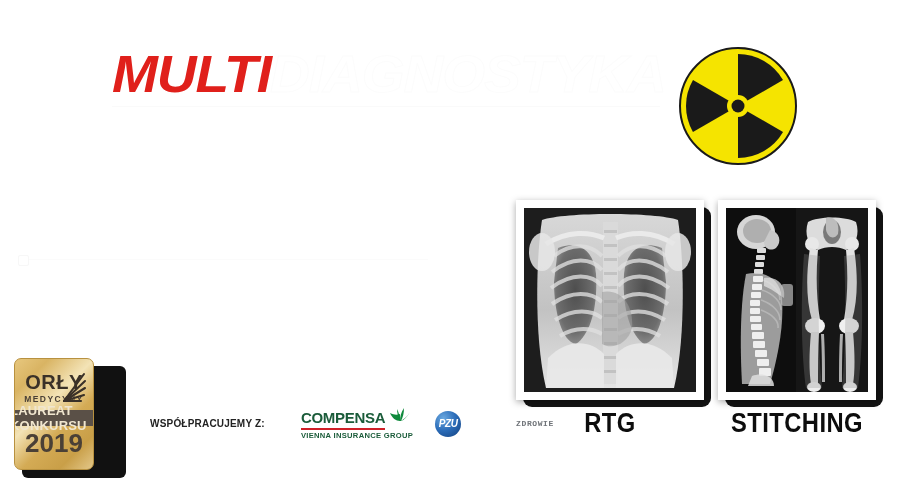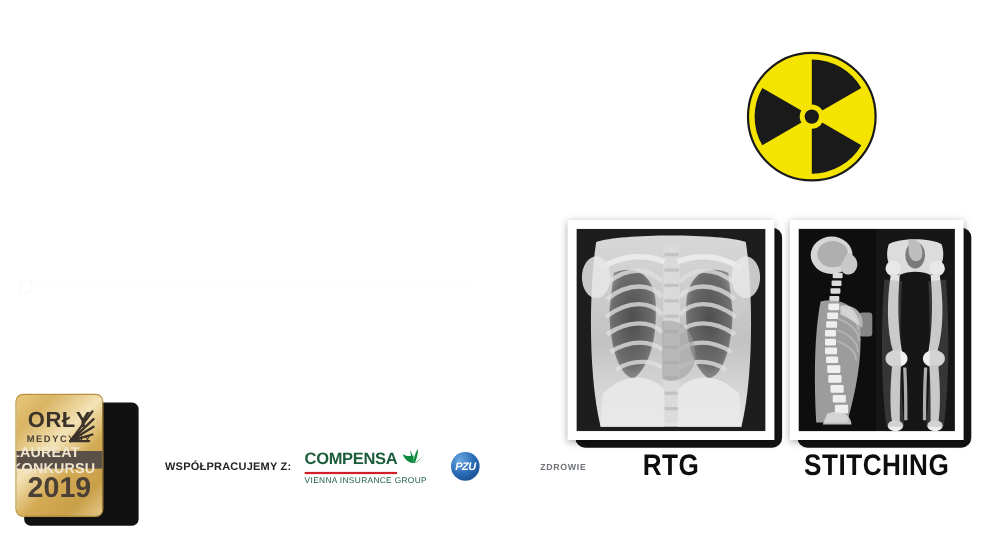--- a/index.html
+++ b/index.html
@@ -117,45 +117,45 @@
   }
   .award-wing{position:absolute;right:6px;top:12px;}
 
   
   .partners{position:absolute;left:150px;top:408px;display:flex;align-items:center;}
   .partners-label{
     font-family:"Liberation Sans", sans-serif;
     font-weight:bold;font-size:10px;color:#222;letter-spacing:0.2px;
     white-space:nowrap;
   }
-  .compensa{margin-left:12px;display:flex;flex-direction:column;align-items:flex-start;}
+  .compensa{margin-left:36px;display:flex;flex-direction:column;align-items:flex-start;}
   .compensa-top{display:flex;align-items:center;}
   .compensa-word{
     font-family:"Liberation Sans", sans-serif;
     font-weight:bold;font-size:15px;color:#1b5c3a;letter-spacing:-0.3px;line-height:1;
   }
   .compensa-rule{margin-top:2px;width:84px;height:2px;background:#cf2027;}
   .compensa-vig{
     margin-top:2px;
     font-family:"Liberation Sans", sans-serif;
-    font-weight:normal;font-size:7.6px;color:#1b5c3a;letter-spacing:0.3px;line-height:1;
+    font-weight:bold;font-size:7.6px;color:#1b5c3a;letter-spacing:0.3px;line-height:1;
   }
   .pzu{margin-left:22px;display:flex;align-items:center;gap:48px;}
   .pzu-mark{
     width:26px;height:26px;border-radius:50%;
     background:radial-gradient(circle at 32% 28%,#6aa8e0 0%,#2b6cb8 48%,#123f7d 100%);
     display:flex;align-items:center;justify-content:center;
   }
   .pzu-mark span{
     font-family:"Liberation Sans", sans-serif;
     font-weight:bold;font-size:10px;color:#fff;font-style:italic;letter-spacing:-0.5px;
   }
   .pzu-word{
     margin-left:7px;
-    font-family:Liberation Sans, sans-serif;
+    font-family:Liberation Mono, monospace;
     font-weight:bold;font-size:8px;color:#6f7378;letter-spacing:0.6px;
   }
 
   
   .card{position:absolute;}
   .card-shadow{
     position:absolute;left:7px;top:7px;right:-7px;bottom:-7px;
     background:#131313;border-radius:9px;
   }
   .card-frame{
@@ -178,20 +178,28 @@
   .card-stitch .card-frame{width:158px;height:200px;}
   .card-stitch .card-label{top:208px;}
 
   .xray-img{display:block;width:100%;height:100%;}
 </style>
 </head>
 <body>
 
 <div class="stage">
 
+  <div class="brand">
+    <div class="brand-row">
+      <span class="brand-multi">MULTI</span>
+      <span class="brand-diag">DIAGNOSTYKA</span>
+    </div>
+    <div class="brand-rule"></div>
+    <div class="brand-sub">PRACOWNIA CYFROWEJ DIAGNOSTYKI OBRAZOWEJ</div>
+  </div>
 
   <div class="radiation">
     <svg width="120" height="120" viewBox="0 0 120 120">
       <circle cx="60" cy="60" r="58" fill="#f5e400" stroke="#1a1a1a" stroke-width="2"></circle>
       <g fill="#1a1a1a">
         <path d="M60 60 L60 8 A52 52 0 0 1 105 34 Z" transform="rotate(0 60 60)"></path>
         <path d="M60 60 L60 8 A52 52 0 0 1 105 34 Z" transform="rotate(120 60 60)"></path>
         <path d="M60 60 L60 8 A52 52 0 0 1 105 34 Z" transform="rotate(240 60 60)"></path>
         <circle cx="60" cy="60" r="11" fill="#f5e400"></circle>
         <circle cx="60" cy="60" r="6.5" fill="#1a1a1a"></circle>

